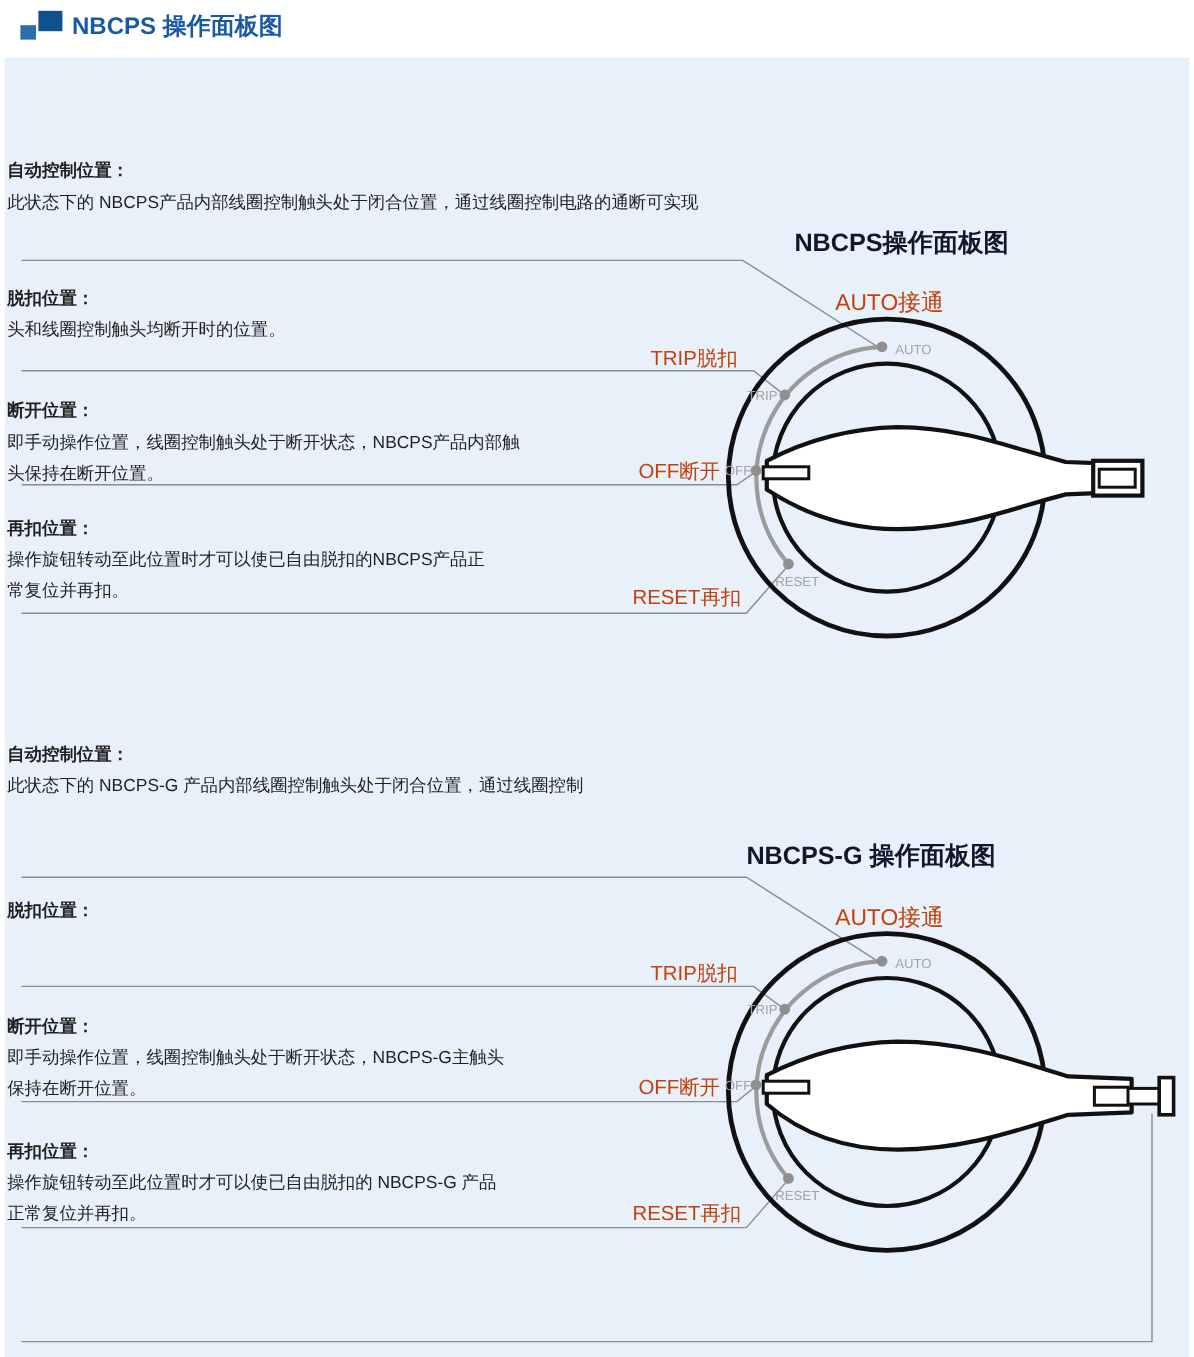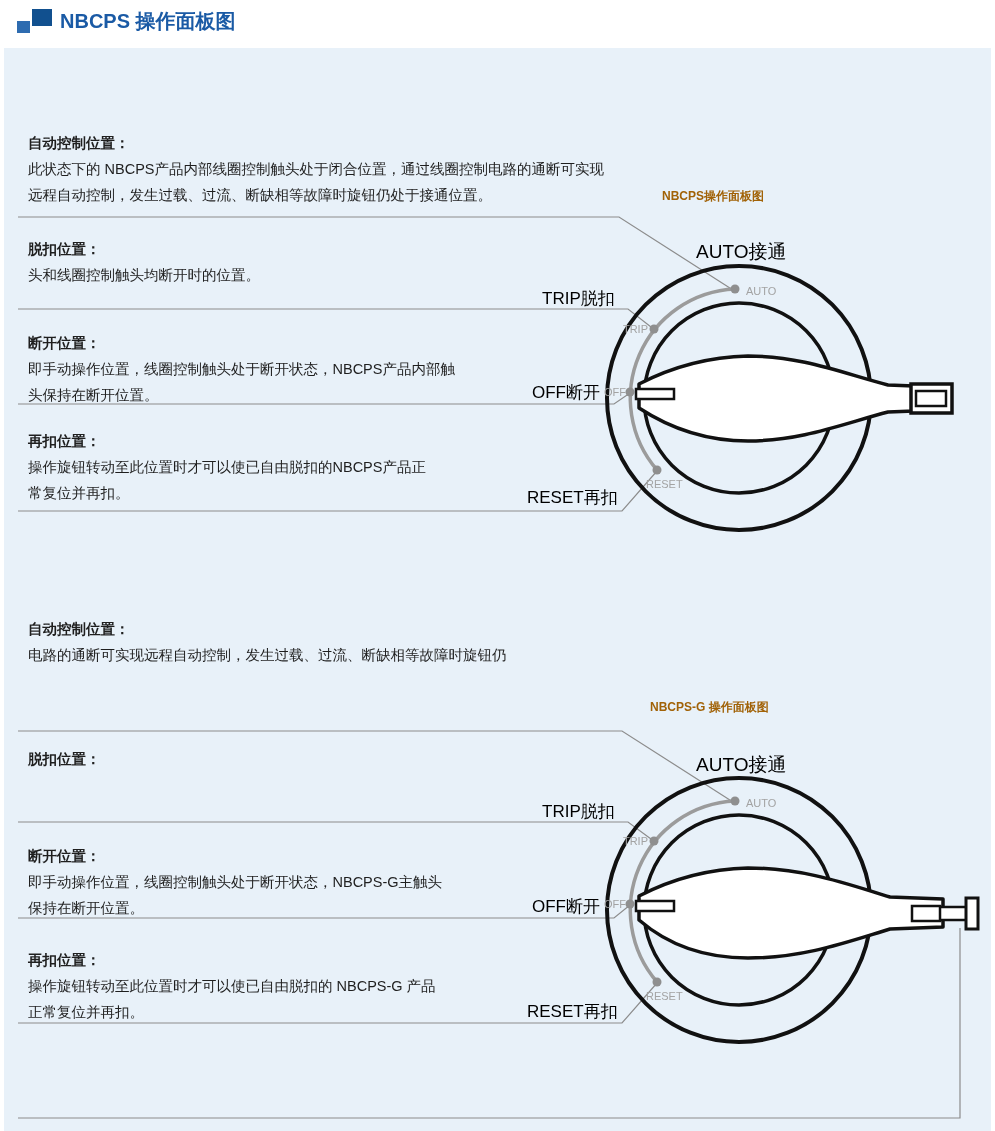--- a/index.html
+++ b/index.html
@@ -4,25 +4,25 @@
 <style>
   html,body{margin:0;padding:0;background:#fff;}
   #stage{position:relative;width:995px;height:1131px;background:#ffffff;overflow:hidden;
          font-family:"Liberation Sans","DejaVu Sans",sans-serif;}
   .panel{position:absolute;left:4px;top:48px;width:987px;height:1083px;background:#e8f1f9;}
   .page-title{position:absolute;left:60px;top:8px;font-size:20px;font-weight:bold;color:#1a5aa5;white-space:nowrap;}
   .logo-sq{position:absolute;}
   .lg-big{left:32px;top:9px;width:20px;height:17px;background:#11508f;}
   .lg-small{left:17px;top:21px;width:13px;height:12px;background:#2e6cb0;}
   svg.overlay{position:absolute;left:0;top:0;}
-  .tb{position:absolute;left:28px;font-size:14.5px;color:#1f1f1f;line-height:26px;white-space:nowrap;}
+  .tb{position:absolute;left:6px;font-size:14.5px;color:#1f1f1f;line-height:26px;white-space:nowrap;}
   .bh{font-weight:bold;}
-  .poslabel{position:absolute;font-size:17px;color:#000000;white-space:nowrap;}
+  .poslabel{position:absolute;font-size:17px;color:#c2410c;white-space:nowrap;}
   .auto-label{font-size:19px;}
-  .diag-title{position:absolute;font-size:12px;font-weight:bold;color:#a16207;white-space:nowrap;}
+  .diag-title{position:absolute;font-size:21px;font-weight:bold;color:#0f172a;white-space:nowrap;}
   .arc-text{font-size:11px;fill:#a3a3a3;}
 </style>
 </head>
 <body>
 
 <div id="stage">
 
   <div class="panel"></div>
 
   <div class="logo-sq lg-big"></div>
@@ -94,21 +94,20 @@
       <rect x="939" y="907" width="29" height="13" fill="#ffffff" stroke="#111" stroke-width="2.5"></rect>
       <rect x="966" y="898" width="12" height="31" fill="#ffffff" stroke="#111" stroke-width="3"></rect>
       <rect x="912" y="906" width="28" height="15" fill="#ffffff" stroke="#111" stroke-width="2.5"></rect>
       <rect x="636" y="901" width="38" height="10" fill="#ffffff" stroke="#111" stroke-width="2.5"></rect>
     </g>
   </svg>
 
   <div class="tb" style="top:130px">
     <div class="bh">自动控制位置：</div>
     <div>此状态下的 NBCPS产品内部线圈控制触头处于闭合位置，通过线圈控制电路的通断可实现</div>
-    <div>远程自动控制，发生过载、过流、断缺相等故障时旋钮仍处于接通位置。</div>
   </div>
   <div class="tb" style="top:236px">
     <div class="bh">脱扣位置：</div>
     <div>头和线圈控制触头均断开时的位置。</div>
   </div>
   <div class="tb" style="top:330px">
     <div class="bh">断开位置：</div>
     <div>即手动操作位置，线圈控制触头处于断开状态，NBCPS产品内部触</div>
     <div>头保持在断开位置。</div>
   </div>
@@ -119,35 +118,35 @@
   </div>
 
   <div class="diag-title" style="left:662px;top:188px">NBCPS操作面板图</div>
   <div class="poslabel auto-label" style="left:696px;top:239px">AUTO接通</div>
   <div class="poslabel" style="left:542px;top:287px">TRIP脱扣</div>
   <div class="poslabel" style="left:532px;top:381px">OFF断开</div>
   <div class="poslabel" style="left:527px;top:486px">RESET再扣</div>
 
   <div class="tb" style="top:616px">
     <div class="bh">自动控制位置：</div>
-    <div>电路的通断可实现远程自动控制，发生过载、过流、断缺相等故障时旋钮仍</div>
+    <div>此状态下的 NBCPS-G 产品内部线圈控制触头处于闭合位置，通过线圈控制</div>
   </div>
   <div class="tb" style="top:746px">
     <div class="bh">脱扣位置：</div>
   </div>
   <div class="tb" style="top:843px">
     <div class="bh">断开位置：</div>
     <div>即手动操作位置，线圈控制触头处于断开状态，NBCPS-G主触头</div>
     <div>保持在断开位置。</div>
   </div>
   <div class="tb" style="top:947px">
     <div class="bh">再扣位置：</div>
     <div>操作旋钮转动至此位置时才可以使已自由脱扣的 NBCPS-G 产品</div>
     <div>正常复位并再扣。</div>
   </div>
 
-  <div class="diag-title" style="left:650px;top:699px">NBCPS-G 操作面板图</div>
+  <div class="diag-title" style="left:622px;top:699px">NBCPS-G 操作面板图</div>
   <div class="poslabel auto-label" style="left:696px;top:752px">AUTO接通</div>
   <div class="poslabel" style="left:542px;top:800px">TRIP脱扣</div>
   <div class="poslabel" style="left:532px;top:895px">OFF断开</div>
   <div class="poslabel" style="left:527px;top:1000px">RESET再扣</div>
 
 </div>
 
 </body></html>

